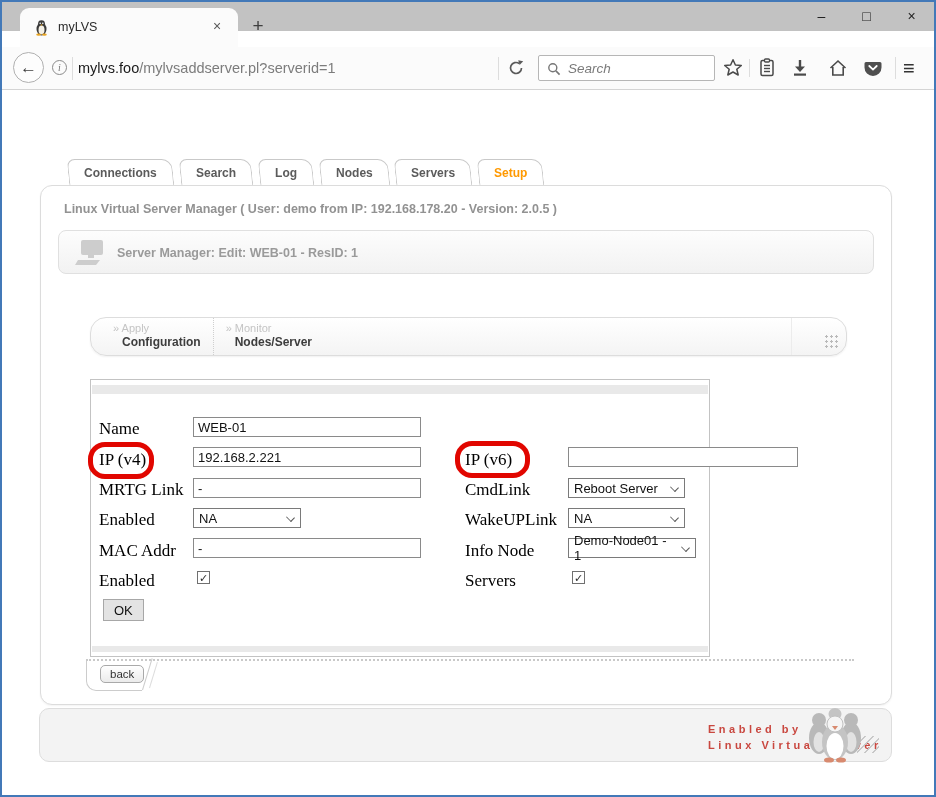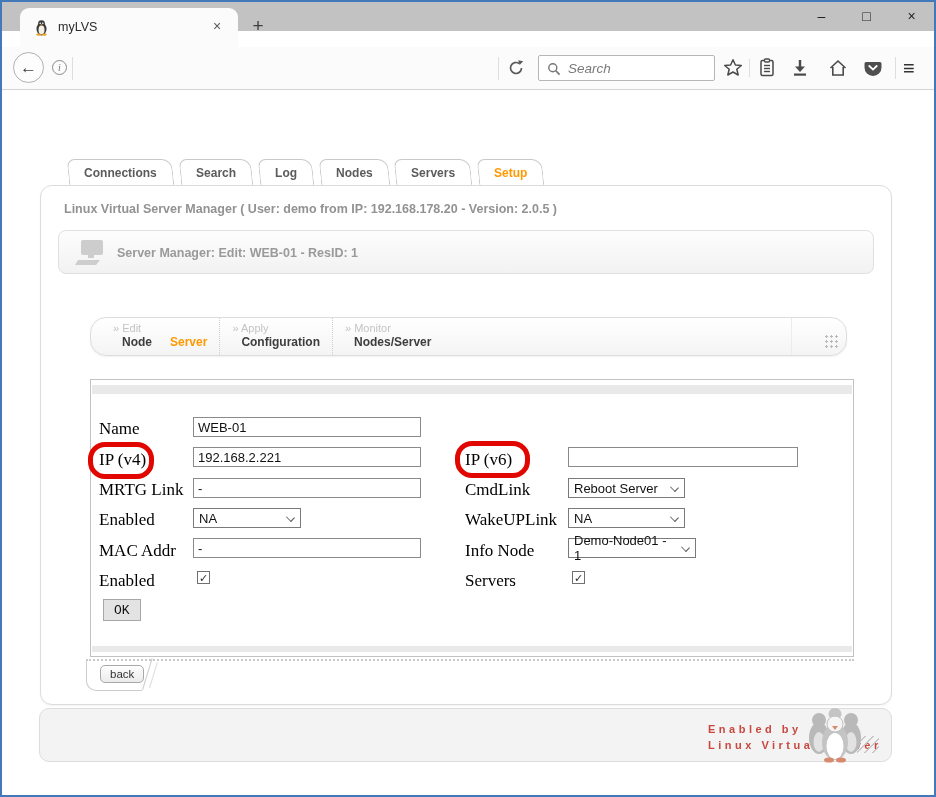--- a/index.html
+++ b/index.html
@@ -68,36 +68,36 @@
   .mgroup{padding:4px 12px 0 12px;border-left:1px dotted #cfcfcf;}
   .mgroup:first-child{border-left:none;}
   .mgroup-title{font-size:11px;color:#c4c4c4;}
   .mgroup-items{display:flex;gap:18px;padding-left:9px;margin-top:1px;
     font-size:12px;font-weight:bold;color:#3d3d3d;}
   .mitem.active{color:#ff9900;}
   .menu-handle{position:absolute;right:0;top:0;bottom:0;width:55px;border-left:1px solid #ececec;}
   .handle-dots{position:absolute;right:7px;bottom:6px;width:15px;height:15px;
     background-image:radial-gradient(#b9b9b9 1.1px,transparent 1.3px);background-size:5px 5px;}
   
-  .form-frame{position:absolute;left:88px;top:288px;width:764px;height:278px;background:#fff;
+  .form-frame{position:absolute;left:88px;top:288px;width:620px;height:278px;background:#fff;
     border:1px solid #c3c3c3;}
   .strip-top{position:absolute;left:1px;right:1px;top:5px;height:9px;background:#e9e9e9;}
   .strip-bottom{position:absolute;left:1px;right:1px;bottom:4px;height:6px;background:#e9e9e9;}
   .flabel{position:absolute;font-family:"Liberation Serif","DejaVu Serif",serif;
     font-size:17px;color:#000;white-space:nowrap;}
   .ti{position:absolute;height:20px;border:1px solid #8a8a8a;background:#fff;padding:0 4px;
     font-size:13px;color:#111;font-family:"Liberation Sans",sans-serif;outline:none;}
   .sel{position:absolute;height:20px;border:1px solid #7a7a7a;background:#fff;
     font-size:13px;color:#111;display:flex;align-items:center;padding:0 18px 0 5px;}
   .sel .chev{position:absolute;right:6px;top:5px;width:7px;height:7px;border-right:1.4px solid #555;
     border-bottom:1.4px solid #555;transform:rotate(45deg) scale(1,.8);}
   .cb{position:absolute;width:13px;height:13px;border:1px solid #707070;background:#fff;
     font-size:11px;line-height:12px;text-align:center;color:#2e2e2e;}
   .ok-btn{position:absolute;height:22px;padding:0 10px;background:#e3e3e3;border:1px solid #a7a7a7;
-    font-size:13px;color:#111;font-family:Liberation Mono, monospace;}
+    font-size:13px;color:#111;font-family:Liberation Sans, sans-serif;}
   .ring{position:absolute;border:5px solid #e10600;border-radius:17px;pointer-events:none;z-index:6;}
   .dotted-line{position:absolute;left:84px;top:568px;width:768px;border-top:2px dotted #c9c9c9;}
   .back-tab{position:absolute;left:84px;top:570px;width:56px;height:30px;background:#fff;
     border-left:1px solid #ccc;border-bottom:1px solid #ccc;border-bottom-left-radius:10px;}
   .back-tab::after{content:"";position:absolute;left:55px;bottom:0;width:1px;height:33px;
     background:#ccc;transform:rotate(17deg);transform-origin:bottom center;}
   .back-tab::before{content:"";position:absolute;left:62px;bottom:2px;width:1px;height:27px;
     background:#ddd;transform:rotate(17deg);transform-origin:bottom center;}
   .back-button{position:absolute;left:13px;top:4px;padding:2px 9px;border:1px solid #a9a9a9;
     border-radius:5px;background:linear-gradient(#ffffff,#ebebeb);font-size:11.5px;color:#333;
@@ -135,20 +135,23 @@
       <div class="win-btn">–</div>
       <div class="win-btn">□</div>
       <div class="win-btn">×</div>
     </div>
   </div>
 
   <div class="navbar">
     <div class="back-btn">←</div>
     <div class="info-icon">i</div>
     <div class="vsep" style="left:70px"></div>
+    <div class="url-bar">
+      <span class="url-host">mylvs.foo</span><span class="url-path">/mylvsaddserver.pl?serverid=1</span>
+    </div>
     <div class="vsep" style="left:496px"></div>
     <svg class="reload-btn" viewBox="0 0 22 22">
       <path d="M16.5 11 a5.5 5.5 0 1 1 -2.2 -4.4" fill="none" stroke="#5a5a5a" stroke-width="1.7"></path>
       <polygon points="13.2,3.2 18.2,4.2 14.6,8" fill="#5a5a5a"></polygon>
     </svg>
     <div class="search-box">
       <svg width="14" height="14" viewBox="0 0 14 14">
         <circle cx="5.8" cy="5.8" r="4" fill="none" stroke="#767676" stroke-width="1.4"></circle>
         <line x1="8.9" y1="8.9" x2="12.6" y2="12.6" stroke="#767676" stroke-width="1.6"></line>
       </svg>
@@ -201,27 +204,20 @@
       <svg class="pc-icon" width="32" height="28" viewBox="0 0 32 28">
         <rect x="6" y="1" width="22" height="15" rx="2" fill="#cdcdcd"></rect>
         <rect x="13" y="16" width="6" height="3" fill="#cdcdcd"></rect>
         <path d="M3 21 L25 21 L21 26 L0 26 Z" fill="#cdcdcd"></path>
       </svg>
       <span class="subpanel-text">Server Manager: Edit: WEB-01 - ResID: 1</span>
     </div>
 
     <div class="menubar">
       <div class="menu-groups">
-        <div class="mgroup">
-          <div class="mgroup-title">» Edit</div>
-          <div class="mgroup-items">
-            <span class="mitem">Node</span>
-            <span class="mitem active">Server</span>
-          </div>
-        </div>
         <div class="mgroup">
           <div class="mgroup-title">» Apply</div>
           <div class="mgroup-items">
             <span class="mitem">Configuration</span>
           </div>
         </div>
         <div class="mgroup">
           <div class="mgroup-title">» Monitor</div>
           <div class="mgroup-items">
             <span class="mitem">Nodes/Server</span>

